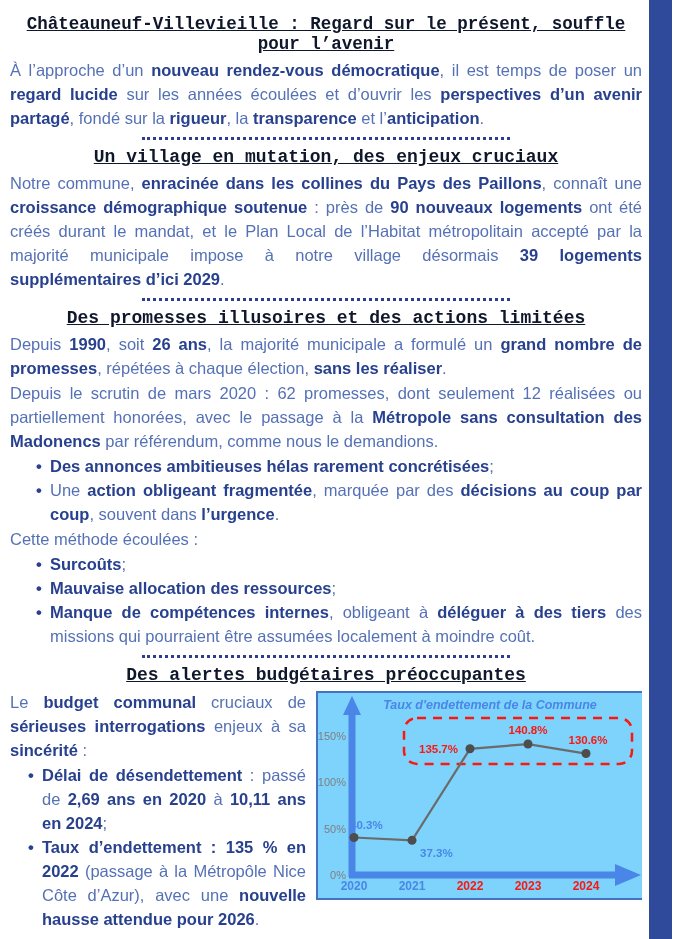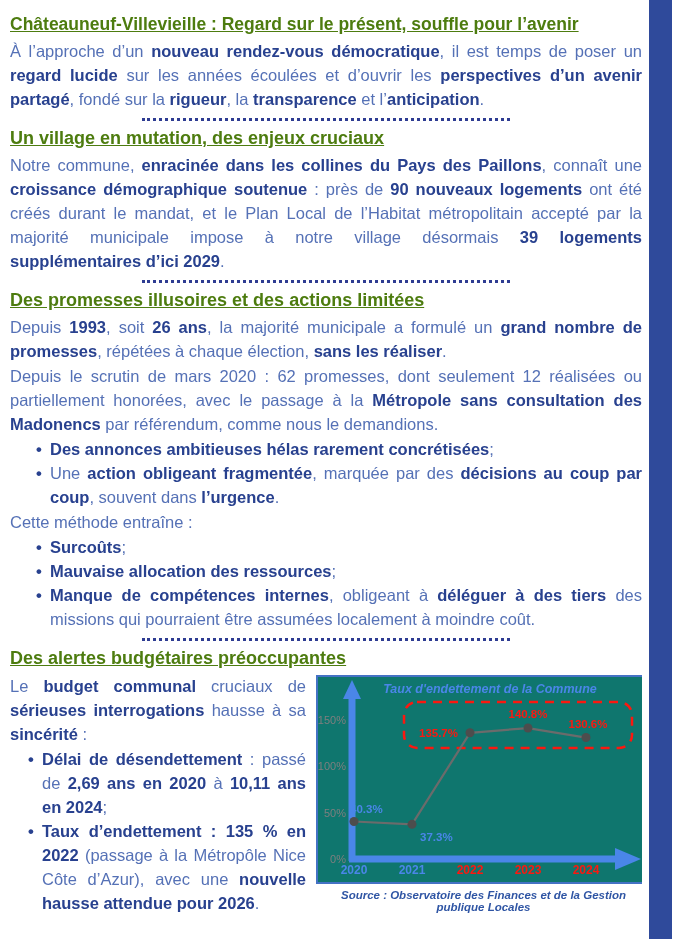--- a/index.html
+++ b/index.html
@@ -1,34 +1,34 @@
 <!DOCTYPE html>
 <html><head>
 <meta charset="utf-8">
 <style>
   html,body{margin:0;padding:0;background:#fff;}
   .page{position:relative;width:675px;height:939px;background:#ffffff;overflow:hidden;
         font-family:"Liberation Sans",sans-serif;}
   .band{position:absolute;top:0;right:3px;width:23px;height:939px;background:#2f4a9b;}
   .content{position:absolute;left:10px;top:12px;width:632px;height:927px;overflow:hidden;}
-  .head{color:#4d7c0f;font-size:18px;font-weight:bold;
-        text-decoration:underline;margin:2px 0 4px 0;}
+  .head{color:#0f172a;text-align:center;font-size:18px;font-weight:bold;
+        text-decoration:underline;margin:2px 0 4px 0;font-family:Liberation Mono, monospace;}
   .head.h1{font-size:17.5px;}
   .para{color:#5571b6;font-size:16.5px;line-height:24px;text-align:justify;margin:1px 0;}
   .b{color:#28418f;font-weight:bold;}
   ul{margin:0;padding:0 0 0 26px;list-style:none;}
   li{position:relative;color:#5571b6;font-size:16.5px;line-height:24px;
      text-align:justify;padding-left:14px;margin:0;}
   li::before{content:"\2022";position:absolute;left:0;top:0;color:#28418f;font-weight:bold;}
   .divider{width:368px;margin:7px auto;border-top:3px dotted #2e3c92;height:0;}
   .two-col{display:flex;gap:6px;align-items:flex-start;margin-top:2px;}
   .left-col{flex:0 0 296px;width:296px;}
   .left-col ul{padding-left:18px;}
   .chart-col{flex:1;}
-  .chart-box{margin:2px 0 0 4px;border:2px solid #4472c4;width:331px;height:205px;background:#0f766e;}
+  .chart-box{margin:2px 0 0 4px;border:2px solid #4472c4;width:331px;height:205px;background:#7dd3fc;}
   .chart-box svg{display:block;}
   .source{color:#2f55a4;font-weight:bold;font-style:italic;font-size:11.5px;
           text-align:center;margin:5px 0 0 4px;width:335px;}
 </style>
 </head>
 <body>
 
 <div class="page">
   <div class="band"></div>
   <div class="content">
@@ -37,39 +37,39 @@
     <p class="para"><span>À l’approche d’un </span><span class="b">nouveau rendez-vous démocratique</span><span>, il est temps de poser un </span><span class="b">regard lucide</span><span> sur les années écoulées et d’ouvrir les </span><span class="b">perspectives d’un avenir partagé</span><span>, fondé sur la </span><span class="b">rigueur</span><span>, la </span><span class="b">transparence</span><span> et l’</span><span class="b">anticipation</span><span>.</span></p>
 
     <div class="divider"></div>
 
     <h2 class="head">Un village en mutation, des enjeux cruciaux</h2>
     <p class="para"><span>Notre commune, </span><span class="b">enracinée dans les collines du Pays des Paillons</span><span>, connaît une </span><span class="b">croissance démographique soutenue</span><span> : près de </span><span class="b">90 nouveaux logements</span><span> ont été créés durant le mandat, et le Plan Local de l’Habitat métropolitain accepté par la majorité municipale impose à notre village désormais </span><span class="b">39 logements supplémentaires d’ici 2029</span><span>.</span></p>
 
     <div class="divider"></div>
 
     <h2 class="head">Des promesses illusoires et des actions limitées</h2>
-    <p class="para"><span>Depuis </span><span class="b">1993</span><span>, soit </span><span class="b">26 ans</span><span>, la majorité municipale a formulé un </span><span class="b">grand nombre de promesses</span><span>, répétées à chaque élection, </span><span class="b">sans les réaliser</span><span>.</span></p>
+    <p class="para"><span>Depuis </span><span class="b">1990</span><span>, soit </span><span class="b">26 ans</span><span>, la majorité municipale a formulé un </span><span class="b">grand nombre de promesses</span><span>, répétées à chaque élection, </span><span class="b">sans les réaliser</span><span>.</span></p>
     <p class="para"><span>Depuis le scrutin de mars 2020 : 62 promesses, dont seulement 12 réalisées ou partiellement honorées, avec le passage à la </span><span class="b">Métropole sans consultation des Madonencs</span><span> par référendum, comme nous le demandions.</span></p>
     <ul>
       <li><span class="b">Des annonces ambitieuses hélas rarement concrétisées</span><span>;</span></li>
       <li><span>Une </span><span class="b">action obligeant fragmentée</span><span>, marquée par des </span><span class="b">décisions au coup par coup</span><span>, souvent dans </span><span class="b">l’urgence</span><span>.</span></li>
     </ul>
-    <p class="para"><span>Cette méthode entraîne :</span></p>
+    <p class="para"><span>Cette méthode écoulées :</span></p>
     <ul>
       <li><span class="b">Surcoûts</span><span>;</span></li>
       <li><span class="b">Mauvaise allocation des ressources</span><span>;</span></li>
       <li><span class="b">Manque de compétences internes</span><span>, obligeant à </span><span class="b">déléguer à des tiers</span><span> des missions qui pourraient être assumées localement à moindre coût.</span></li>
     </ul>
 
     <div class="divider"></div>
 
     <h2 class="head">Des alertes budgétaires préoccupantes</h2>
     <div class="two-col">
       <div class="left-col">
-        <p class="para"><span>Le </span><span class="b">budget communal</span><span> cruciaux de </span><span class="b">sérieuses interrogations</span><span> hausse à sa </span><span class="b">sincérité</span><span> :</span></p>
+        <p class="para"><span>Le </span><span class="b">budget communal</span><span> cruciaux de </span><span class="b">sérieuses interrogations</span><span> enjeux à sa </span><span class="b">sincérité</span><span> :</span></p>
         <ul>
           <li><span class="b">Délai de désendettement</span><span> : passé de </span><span class="b">2,69 ans en 2020</span><span> à </span><span class="b">10,11 ans en 2024</span><span>;</span></li>
           <li><span class="b">Taux d’endettement : 135 % en 2022</span><span> (passage à la Métropôle Nice Côte d’Azur), avec une </span><span class="b">nouvelle hausse attendue pour 2026</span><span>.</span></li>
         </ul>
       </div>
       <div class="chart-col">
         <figure class="chart-box">
           <svg id="chart-svg" width="327" height="201" viewBox="0 0 327 201">
               <line x1="34" y1="184" x2="34" y2="21" stroke="#4a86e8" stroke-width="7"></line>
               <polygon points="25,22 43,22 34,3" fill="#4a86e8"></polygon>
@@ -92,18 +92,17 @@
               <text x="140" y="59.79900000000001" text-anchor="end" fill="#fb1810" font-size="11.5" font-weight="bold">135.7%</text>
               <text x="152" y="197" text-anchor="middle" fill="#fb1810" font-size="12" font-weight="bold">2022</text>
               <circle cx="210" cy="51.05599999999998" r="4.5" fill="#4d4d4d"></circle>
               <text x="210" y="41.05599999999998" text-anchor="middle" fill="#fb1810" font-size="11.5" font-weight="bold">140.8%</text>
               <text x="210" y="197" text-anchor="middle" fill="#fb1810" font-size="12" font-weight="bold">2023</text>
               <circle cx="268" cy="60.542" r="4.5" fill="#4d4d4d"></circle>
               <text x="270" y="50.542" text-anchor="middle" fill="#fb1810" font-size="11.5" font-weight="bold">130.6%</text>
               <text x="268" y="197" text-anchor="middle" fill="#fb1810" font-size="12" font-weight="bold">2024</text>
             </svg>
         </figure>
-        <div class="source">Source : Observatoire des Finances et de la Gestion publique Locales</div>
       </div>
     </div>
 
   </div>
 </div>
 
 </body></html>

